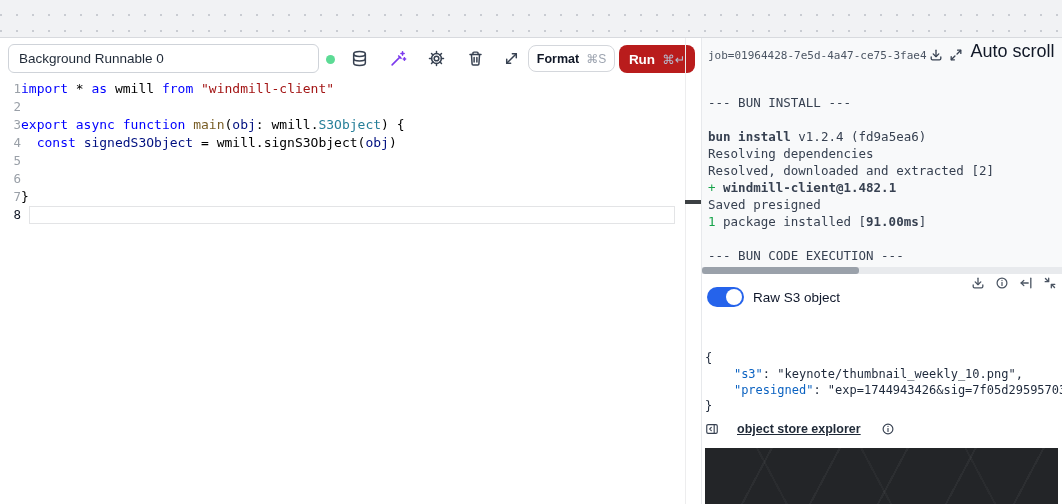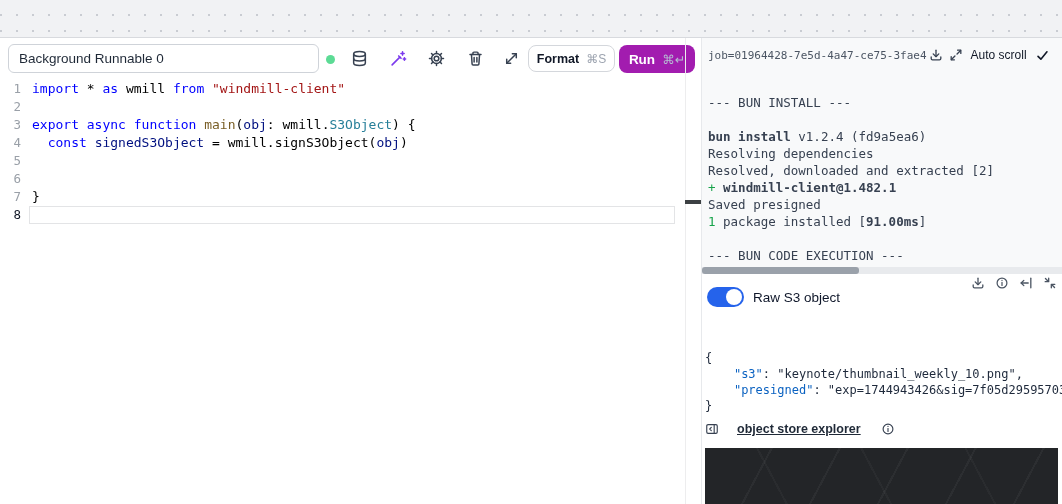--- a/index.html
+++ b/index.html
@@ -27,33 +27,33 @@
   .icon-wand  { left:390px; color:#7c3aed; }
   .icon-gear  { left:428px; }
   .icon-trash { left:467px; }
   .icon-exp   { left:503px; }
   .format-btn { position:absolute; left:528px; top:7px; width:87px; height:27px;
     background:#fff; border:1px solid #d4d7dc; border-radius:8px; display:flex;
     align-items:center; justify-content:center; gap:7px; cursor:pointer; }
   .format-btn .lbl { font-size:12.5px; font-weight:700; color:#111827; }
   .format-btn .kbd { font-size:12px; color:#9ca3af; }
   .run-btn { position:absolute; left:619px; top:7px; width:76px; height:28px;
-    background:#a21caf; border:none; border-radius:8px; display:flex;
+    background:#b91c1c; border:none; border-radius:8px; display:flex;
     align-items:center; justify-content:center; gap:7px; cursor:pointer; }
   .run-btn .lbl { font-size:13.5px; font-weight:700; color:#ffffff; }
   .run-btn .kbd { font-size:12.5px; color:#b6bfd3; }
 
   
   .code-area { position:absolute; left:0; top:42px; width:701px; height:424px;
     font-family:"DejaVu Sans Mono","Liberation Mono",monospace; font-size:13px; }
   .code-line { display:flex; height:18px; line-height:18px; white-space:pre; position:relative; }
   .code-line .gutter-num { width:21px; text-align:right; color:#9aa0a8; flex:none;
     font-size:12.5px; }
   .code-line.active .gutter-num { color:#111827; }
-  .code-line .line-content { margin-left:11px; }
+  .code-line .line-content { }
   .active-line-box { position:absolute; left:29px; top:168px; width:646px; height:18px;
     border:1px solid #e3e4e6; pointer-events:none; }
   .editor-right-line { position:absolute; left:685px; top:0; width:1px; height:466px; background:#ededee; }
   .ruler-cursor-mark { position:absolute; left:685px; top:162px; width:16px; height:4px; background:#3c4043; }
 
   .tk-kw   { color:#0000ff; }
   .tk-pl   { color:#000000; }
   .tk-var  { color:#001080; }
   .tk-fn   { color:#795e26; }
   .tk-type { color:#267f99; }
@@ -61,21 +61,21 @@
 
   
   .right-panel { position:absolute; left:701px; top:38px; width:361px; height:466px;
     background:#fff; border-left:1px solid #e7e9ec; }
   .log-section { position:absolute; left:0; top:0; width:361px; height:236px; background:#f8f9fa; }
   .job-header { position:absolute; left:6px; top:6px; width:350px; height:18px; display:flex; align-items:flex-end; }
   .job-id { font-family:"DejaVu Sans Mono","Liberation Mono",monospace; font-size:11px;
     color:#4b5563; white-space:nowrap; }
   .hdr-icon { width:14px; height:14px; color:#374151; cursor:pointer; flex:none; }
   .hdr-icon svg { width:14px; height:14px; display:block; }
-  .autoscroll-lbl { font-size:12px; color:#111827; margin-left:8px; white-space:nowrap; }
+  .autoscroll-lbl { font-size:18px; color:#111827; margin-left:8px; white-space:nowrap; }
   .check-icon { width:13px; height:13px; color:#111827; margin-left:9px; }
   .check-icon svg { width:13px; height:13px; display:block; }
 
   .log-lines { position:absolute; left:6px; top:56px; width:356px; height:172px;
     font-family:"DejaVu Sans Mono","Liberation Mono",monospace; font-size:12.5px;
     overflow:hidden; }
   .log-line { height:17px; line-height:17px; white-space:pre; }
   .tk-lg   { color:#374151; }
   .tk-lgb  { color:#374151; font-weight:bold; }
   .tk-grn  { color:#16a34a; }

